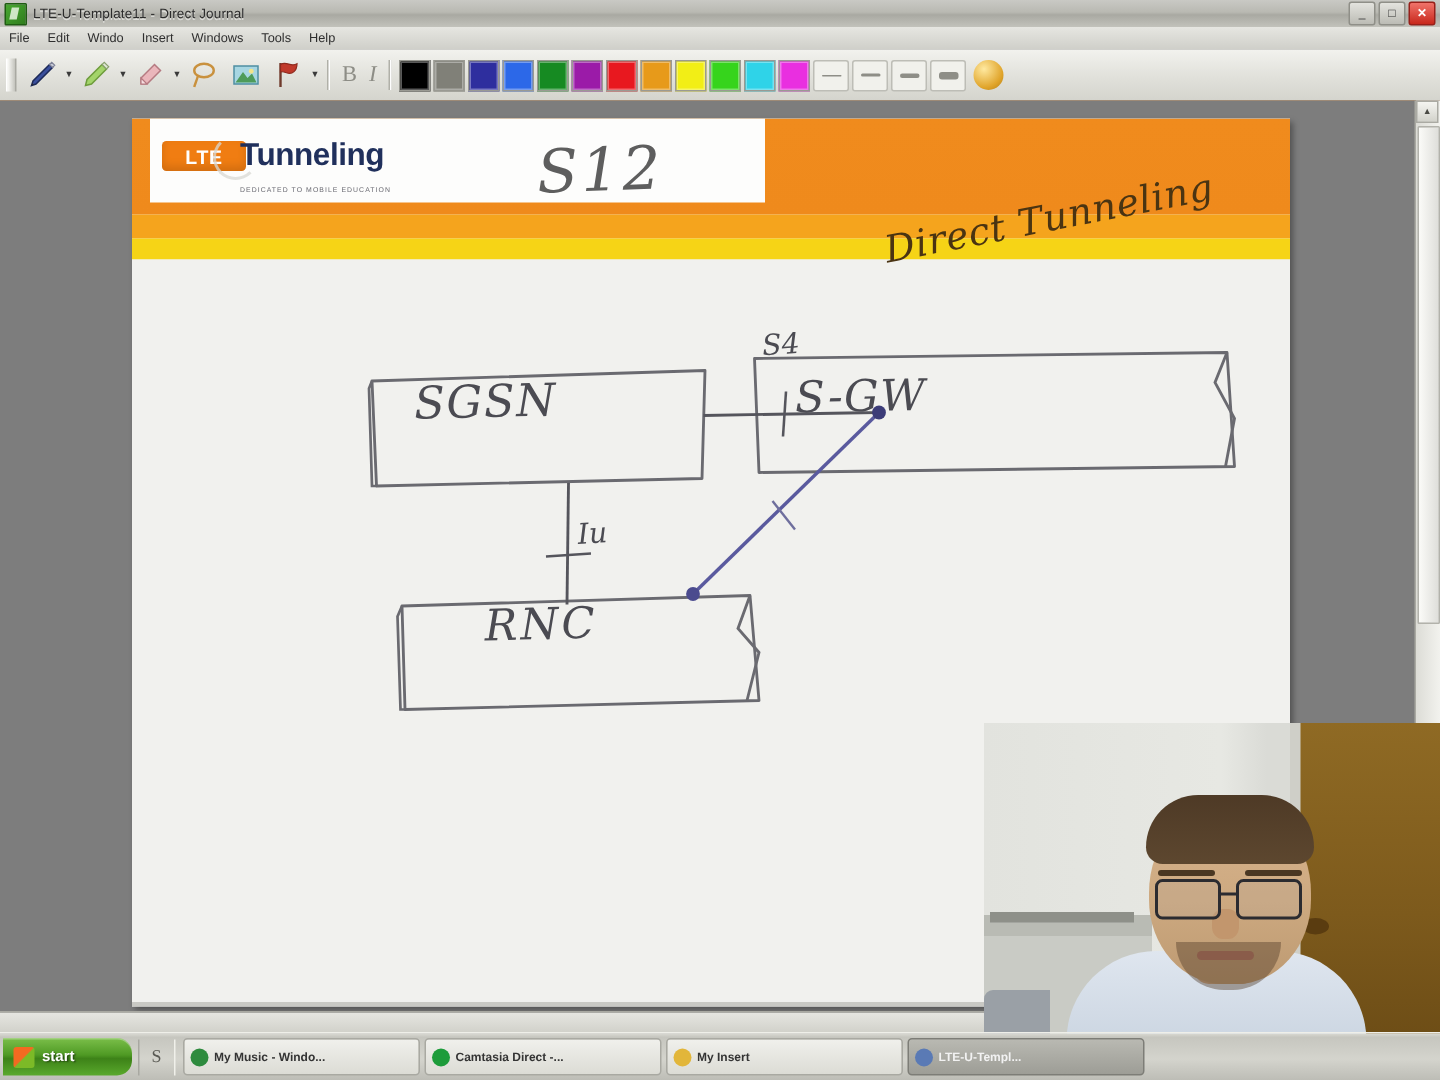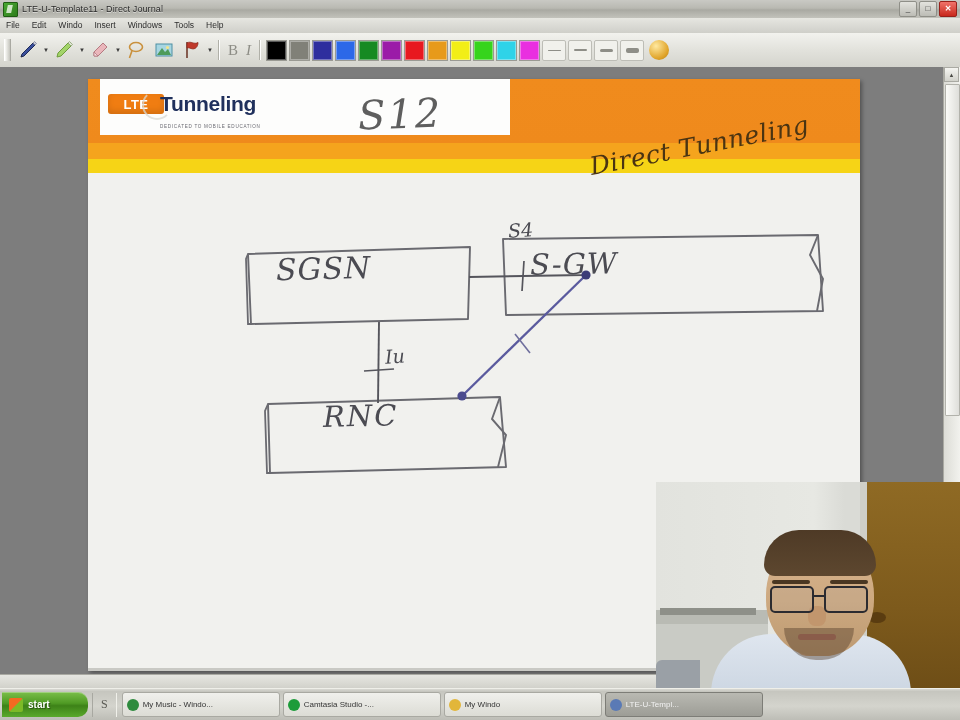--- a/index.html
+++ b/index.html
@@ -288,21 +288,21 @@
     border:1px solid #a9a9a2;border-radius:3px;padding:0 4px;
     font-size:8px;color:#343434;overflow:hidden;white-space:nowrap;
   }
   .task.active{
     background:linear-gradient(to bottom,#b9b9b2,#9d9d96);
     color:#f2f2f2;border-color:#7d7d77;
   }
   .task .tico{
     width:12px;height:12px;border-radius:50%;margin-right:4px;flex:none;
   }
-  .task .tlabel{overflow:hidden;text-overflow:ellipsis;}
+  .task .tlabel{overflow:hidden;text-overflow:ellipsis;font-weight:bold;}
 </style>
 </head>
 <body>
 
 <div class="app">
 
   <div class="titlebar">
     <div class="tb-icon"></div>
     <div class="tb-title">LTE-U-Template11 - Direct Journal</div>
     <div class="tb-spacer"></div>
@@ -521,25 +521,25 @@
     <div class="qlaunch">
       <div class="ql-icon">S</div>
     </div>
     <div class="tasks">
       <div class="task">
         <div class="tico" style="background:#2e8b3e"></div>
         <div class="tlabel">My Music - Windo...</div>
       </div>
       <div class="task">
         <div class="tico" style="background:#1d9c3a"></div>
-        <div class="tlabel">Camtasia Studio -...</div>
+        <div class="tlabel">Camtasia Direct -...</div>
       </div>
       <div class="task">
         <div class="tico" style="background:#e2b63a"></div>
-        <div class="tlabel">My Windo</div>
+        <div class="tlabel">My Insert</div>
       </div>
       <div class="task active">
         <div class="tico" style="background:#5a7ab5"></div>
         <div class="tlabel">LTE-U-Templ...</div>
       </div>
     </div>
   </div>
 
 </div>
 

